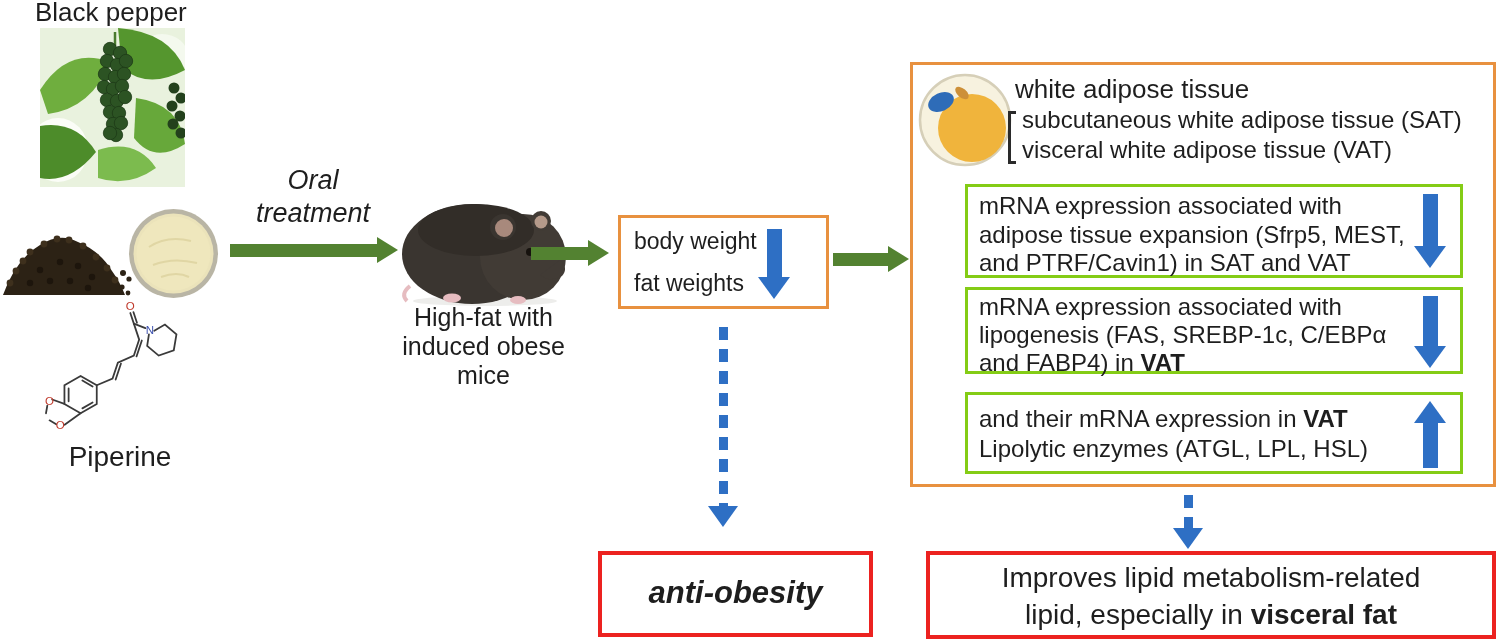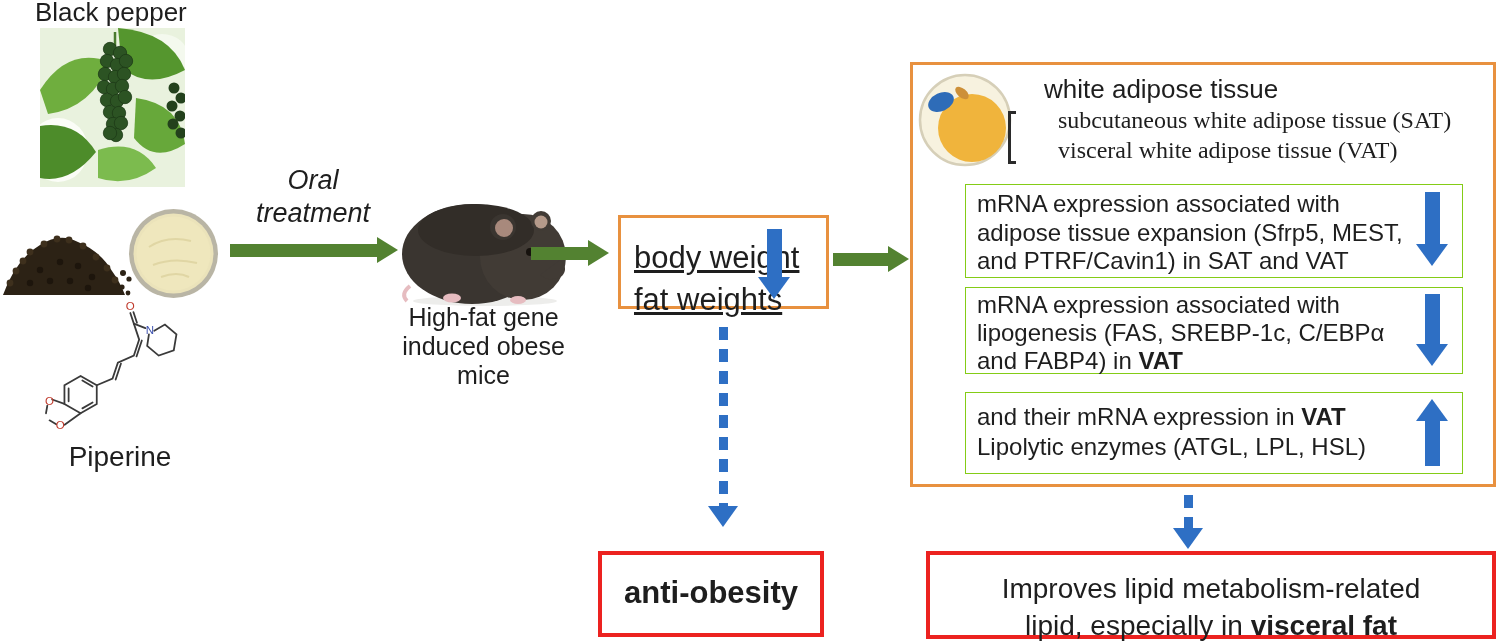--- a/index.html
+++ b/index.html
@@ -40,52 +40,52 @@
   .dose1 { left:229px; top:259px; font-size:27px; }
   .dose2 { left:229px; top:292px; font-size:27px; }
 
   
   .mouse { left:400px; top:186px; }
   .mouse-caption { left:396px; top:303px; width:175px; text-align:center; font-size:25px; line-height:29px; }
   .arrow-mouse-box { left:531px; top:240px; width:78px; height:26px; }
 
   
   .bw-box { left:618px; top:215px; width:211px; height:94px; border:3px solid #e8913f; background:#fff; }
-  .bw-text { position:absolute; left:13px; top:19px; font-size:31px; line-height:42px;text-decoration:underline; }
+  .bw-text { position:absolute; left:13px; top:2px; font-size:23px; line-height:42px; }
   .bw-arrow { position:absolute; left:136px; top:11px; height:70px; width:34px; }
   .arrow-box-panel { left:833px; top:246px; width:76px; height:26px; }
 
   
   .wat-panel { left:910px; top:62px; width:586px; height:425px; border:3px solid #e8913f; background:#fff; }
   .adipocyte { left:917px; top:72px; }
-  .wat-title { left:1015px; top:74px; font-size:26px;margin-left:29px; }
+  .wat-title { left:1015px; top:74px; font-size:26px; }
   .wat-bracket { left:1008px; top:111px; width:8px; height:53px; border-left:3px solid #2a2a2a; border-top:3px solid #2a2a2a; border-bottom:3px solid #2a2a2a; }
-  .wat-subtypes { left:1058px; top:105px; font-size:24px; line-height:30px; white-space:nowrap;font-family:Liberation Serif, serif; }
-
-  .gbox { position:absolute; left:965px; width:498px; border:1px solid #84cc16; background:#fff; }
+  .wat-subtypes { left:1022px; top:105px; font-size:24px; line-height:30px; white-space:nowrap; }
+
+  .gbox { position:absolute; left:965px; width:498px; border:3px solid #84cc16; background:#fff; }
   .gbox .gb-text { position:absolute; left:11px; font-size:24px; }
   .gbox1 { top:184px; height:94px; }
   .gbox1 .gb-text { top:5px; line-height:28.5px; }
   .gbox2 { top:287px; height:87px; }
   .gbox2 .gb-text { top:3px; line-height:28px; }
   .gbox3 { top:392px; height:82px; }
   .gbox3 .gb-text { top:9px; line-height:30px; }
   .gb-arrow { position:absolute; right:14px; width:32px; }
   .gbox1 .gb-arrow { top:7px; height:74px; }
   .gbox2 .gb-arrow { top:6px; height:72px; }
   .gbox3 .gb-arrow { top:6px; height:67px; }
 
   
   .dash-mid { left:707px; top:327px; width:32px; height:200px; }
   .dash-right { left:1172px; top:495px; width:32px; height:54px; }
 
   
   .rbox { position:absolute; border:4px solid #ec2220; background:#fff; text-align:center; }
-  .rbox-left { left:598px; top:551px; width:226px; height:86px; font-size:31px; font-weight:bold; line-height:76px; }
-  .rbox-right { left:926px; top:551px; width:570px; height:88px; font-size:28px; line-height:37px; padding-top:15px; }
+  .rbox-left { left:598px; top:551px; width:275px; height:86px; font-size:31px; font-weight:bold; line-height:76px;font-style:italic; }
+  .rbox-right { left:926px; top:551px; width:570px; height:88px; font-size:28px; line-height:37px; padding-top:4px; }
 </style>
 </head>
 <body>
 
 <div id="canvas">
 
   <div class="abs title-black-pepper">Black pepper</div>
 
   <svg class="abs plant" width="145" height="159" viewBox="0 0 145 159">
     <rect width="145" height="159" fill="#e9f2de"></rect>
@@ -214,21 +214,21 @@
     <circle cx="103" cy="41" r="13" fill="#3a3530"></circle>
     <circle cx="104" cy="42" r="9" fill="#a8897c"></circle>
     <circle cx="141" cy="35" r="10" fill="#413b35"></circle>
     <circle cx="141" cy="36" r="6.5" fill="#b59a8a"></circle>
     <circle cx="130" cy="66" r="4" fill="#16120e"></circle>
     <path d="M160,74 Q169,82 162,90 Q150,97 140,89" fill="#413b35"></path>
     <ellipse cx="52" cy="112" rx="9" ry="4.5" fill="#e6bcc0"></ellipse>
     <ellipse cx="118" cy="114" rx="8" ry="4" fill="#e6bcc0"></ellipse>
   </svg>
   <div class="abs mouse-caption">
-    <div>High-fat gene</div>
+    <div>High-fat with</div>
     <div>induced obese</div>
     <div>mice</div>
   </div>
 
   <div class="abs garrow arrow-mouse-box">
     <div class="shaft"></div>
       <div class="ghead"></div>
   </div>
 
   <div class="abs bw-box">

